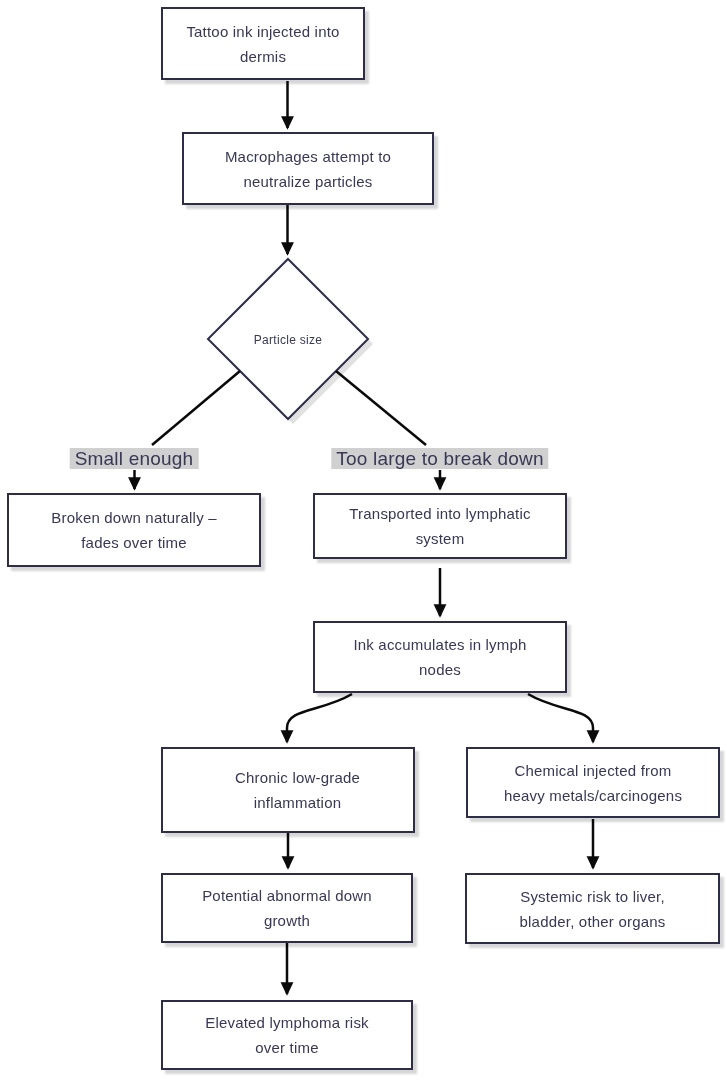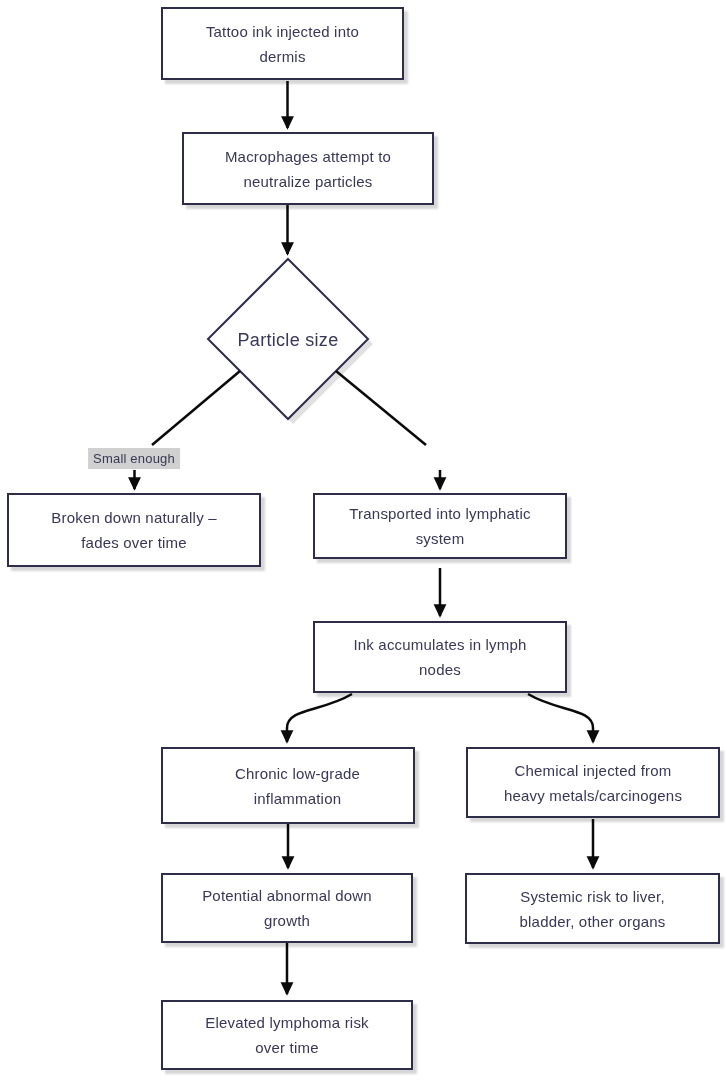--- a/index.html
+++ b/index.html
@@ -14,25 +14,25 @@
   .node{
     position:absolute;z-index:2;background:var(--node_fill,#ffffff);
     border:2px solid var(--node_border,#2d2d4a);
     box-shadow:4px 4px 2px rgba(0,0,0,0.16);
     display:flex;align-items:center;justify-content:center;text-align:center;
     color:var(--node_text,#383856);font-size:15px;line-height:25px;
     white-space:pre-line;box-sizing:border-box;letter-spacing:.2px;
   }
   .decision-label{
     position:absolute;z-index:2;color:var(--node_text,#383856);
-    font-size:18px;letter-spacing:.3px;transform:translate(-50%,-50%);
+    font-size:12px;letter-spacing:.3px;transform:translate(-50%,-50%);
   }
   .edge-label{
     position:absolute;z-index:2;background:var(--edge_label_bg,#d0d0d0);
-    color:var(--node_text,#383856);font-size:13px;line-height:21px;
+    color:var(--node_text,#383856);font-size:19px;line-height:21px;
     padding:0 5px;transform:translateX(-50%);white-space:nowrap;letter-spacing:.2px;text-align:center;
   }
 </style>
 </head>
 <body>
 
 <div class="canvas">
 
   <svg class="connectors" viewBox="0 0 727 1080" xmlns="http://www.w3.org/2000/svg">
     <defs>
@@ -51,41 +51,42 @@
     <path class="edge" d="M134.5,470 L134.5,489" marker-end="url(#arrow)"></path>
     <path class="edge" d="M440,470 L440,489" marker-end="url(#arrow)"></path>
     <path class="edge" d="M440,568 L440,616" marker-end="url(#arrow)"></path>
     <path class="edge" d="M352,694 C322,712 287,708 287,728 L287,742" marker-end="url(#arrow)"></path>
     <path class="edge" d="M528,694 C558,712 593,708 593,728 L593,742" marker-end="url(#arrow)"></path>
     <path class="edge" d="M288,819 L288,868" marker-end="url(#arrow)"></path>
     <path class="edge" d="M287,943 L287,994" marker-end="url(#arrow)"></path>
     <path class="edge" d="M593,819 L593,868" marker-end="url(#arrow)"></path>
   </svg>
 
-  <div class="node" style="left:161px;top:7px;width:243px;height:73px;">Tattoo ink injected into
+  <div class="node" style="left:161px;top:7px;width:204px;height:73px;">Tattoo ink injected into
 dermis</div>
 
   <div class="node" style="left:161px;top:132px;width:252px;height:73px;margin-left:21px;">Macrophages attempt to
 neutralize particles</div>
 
   <div class="decision-label" style="left:288px;top:340px;">Particle size</div>
 
   <div class="edge-label" style="left:134px;top:448px;">Small enough</div>
 
+  <div class="edge-label" style="left:440px;top:448px;">Too large to break down</div>
 
   <div class="node" style="left:7px;top:493px;width:254px;height:74px;">Broken down naturally –
 fades over time</div>
 
   <div class="node" style="left:313px;top:493px;width:254px;height:66px;">Transported into lymphatic
 system</div>
 
   <div class="node" style="left:313px;top:621px;width:254px;height:72px;">Ink accumulates in lymph
 nodes</div>
 
-  <div class="node" style="left:161px;top:747px;width:254px;height:77px;padding-left:19px;">Chronic low-grade
+  <div class="node" style="left:161px;top:747px;width:254px;height:86px;padding-left:19px;">Chronic low-grade
 inflammation</div>
 
   <div class="node" style="left:466px;top:747px;width:254px;height:71px;">Chemical injected from
 heavy metals/carcinogens</div>
 
   <div class="node" style="left:161px;top:873px;width:252px;height:70px;">Potential abnormal down
 growth</div>
 
   <div class="node" style="left:465px;top:873px;width:255px;height:71px;">Systemic risk to liver,
 bladder, other organs</div>

